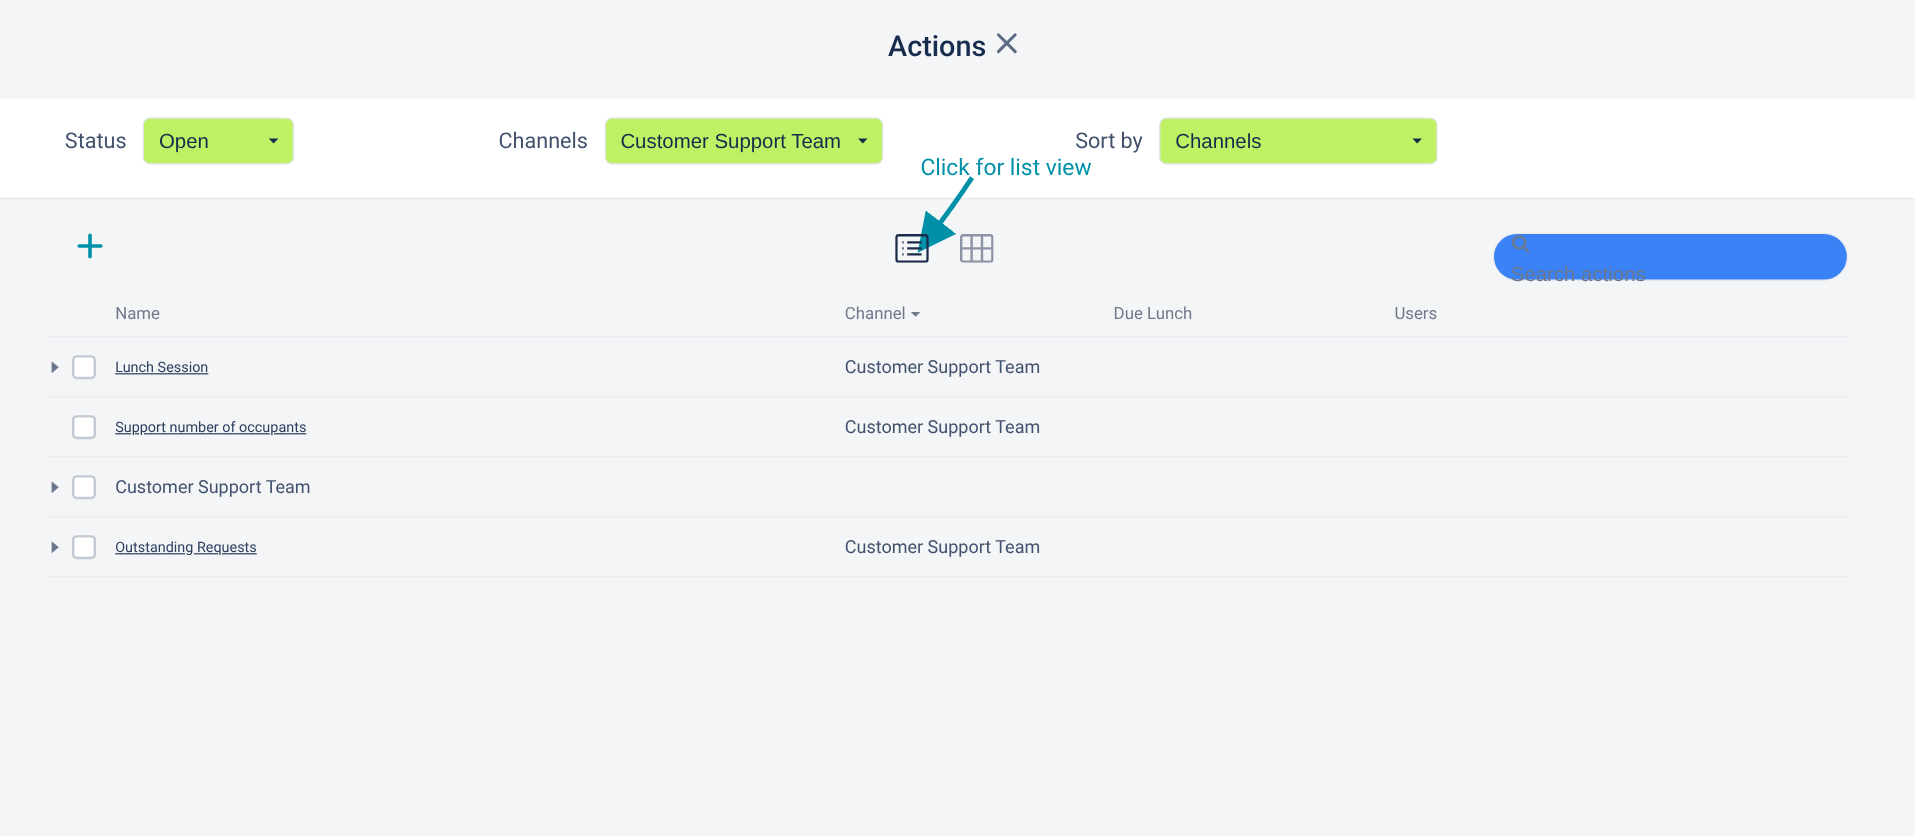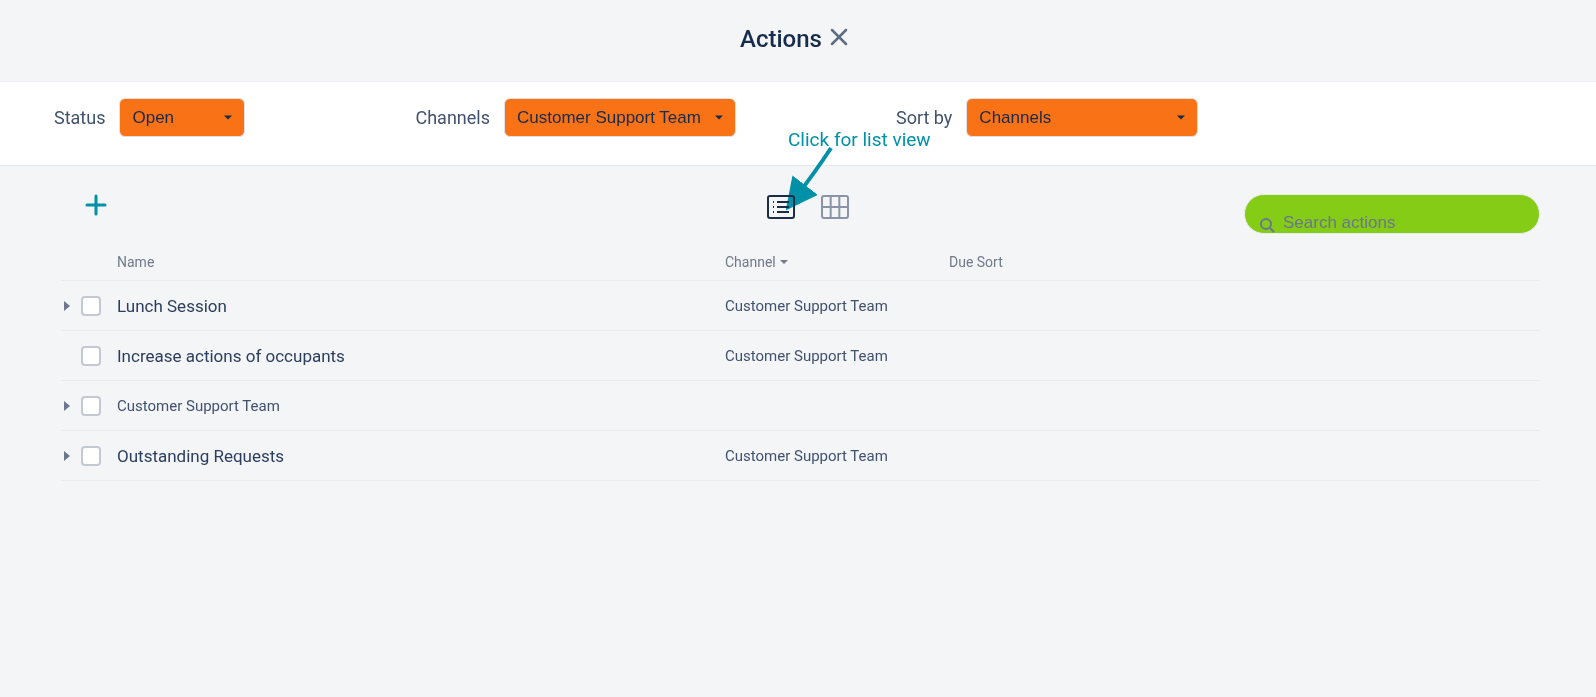--- a/index.html
+++ b/index.html
@@ -48,21 +48,21 @@
       gap: 14px;
     }
     .filter-label {
       font-size: 18px;
       color: #42526e;
     }
     .select-wrap {
       position: relative;
       border: 1px solid #dfe1e6;
       border-radius: 6px;
-      background: #f97316;
+      background: #bef264;
     }
     .select-wrap select {
       appearance: none;
       -webkit-appearance: none;
       border: none;
       background: transparent;
       padding: 9px 34px 9px 12px;
       font-size: 17px;
       color: #172b4d;
       cursor: pointer;
@@ -140,28 +140,29 @@
       display: flex;
       align-items: center;
       justify-content: center;
     }
     .view-btn.active { color: #1c2b4a; }
     .search-wrap {
       position: absolute;
       right: 56px;
       top: 28px;
       display: flex;
-      align-items: flex-end;
+      align-items: flex-start;
       border: 1px solid #e8eaed;
-      background: #84cc16;
+      background: #3b82f6;
       border-radius: 20px;
       height: 40px;
       width: 296px;
       padding: 0 14px;
       gap: 8px;
+      flex-direction: column;
     }
     .search-wrap svg { color: #6b778c; flex-shrink: 0; }
     .search-input {
       border: none;
       outline: none;
       font-size: 17px;
       color: #172b4d;
       width: 100%;
       background: transparent;
     }
@@ -200,30 +201,30 @@
     }
     .chk {
       width: 20px;
       height: 20px;
       border: 2px solid #c3c9d3;
       border-radius: 4px;
       cursor: pointer;
       background: #fff;
     }
     .cell-name {
-      font-size: 17px;
+      font-size: 12px;
       color: #2c3e5d;
+      text-decoration: underline;
     }
     .cell-channel {
       font-size: 15px;
       color: #42526e;
     }
     .content-area {
       position: relative;
-      margin-left: 21px;
     }
   </style>
 </head>
 <body>
 
 <div class="header">
   <div class="header-title">Actions</div>
   <div class="close-btn">
     <svg width="18" height="18" viewBox="0 0 18 18" fill="none" stroke="currentColor" stroke-width="2.5" stroke-linecap="round">
         <line x1="2" y1="2" x2="16" y2="16"></line>
@@ -332,21 +333,22 @@
   <div class="table-wrap">
     <div class="thead">
       <div></div>
       <div class="th">Name</div>
       <div class="th sortable">
         <span>Channel</span>
         <svg width="8" height="8" viewBox="0 0 8 8" fill="currentColor">
             <path d="M0 2 L4 6 L8 2 Z"></path>
           </svg>
       </div>
-      <div class="th">Due Sort</div>
+      <div class="th">Due Lunch</div>
+      <div class="th">Users</div>
     </div>
     <div id="tbody">
         <div class="trow">
           <div class="expander">
             <svg width="8" height="10" viewBox="0 0 8 10" fill="#6b778c">
               <path d="M1 0 L7 5 L1 10 Z"></path>
             </svg>
           </div>
           <div>
             <div class="chk"></div>
@@ -354,21 +356,21 @@
           <div class="cell-name">Lunch Session</div>
           <div class="cell-channel">Customer Support Team</div>
           <div></div>
           <div></div>
         </div>
         <div class="trow">
           <div class="expander"></div>
           <div>
             <div class="chk"></div>
           </div>
-          <div class="cell-name">Increase actions of occupants</div>
+          <div class="cell-name">Support number of occupants</div>
           <div class="cell-channel">Customer Support Team</div>
           <div></div>
           <div></div>
         </div>
         <div class="trow">
           <div class="expander">
             <svg width="8" height="10" viewBox="0 0 8 10" fill="#6b778c">
               <path d="M1 0 L7 5 L1 10 Z"></path>
             </svg>
           </div>

